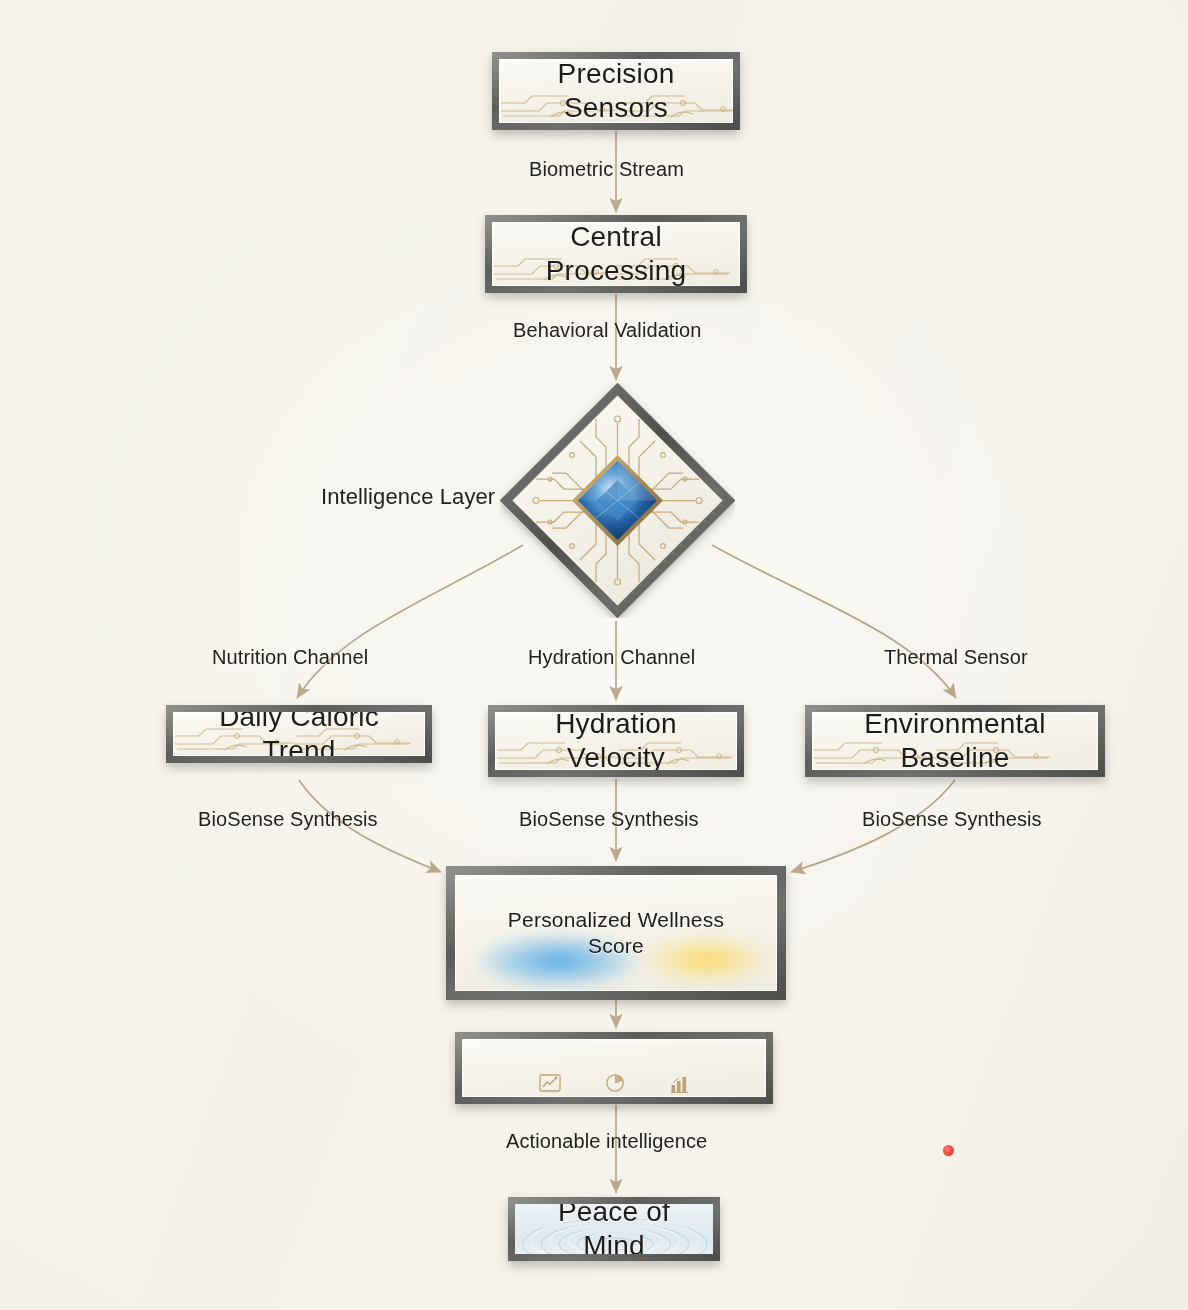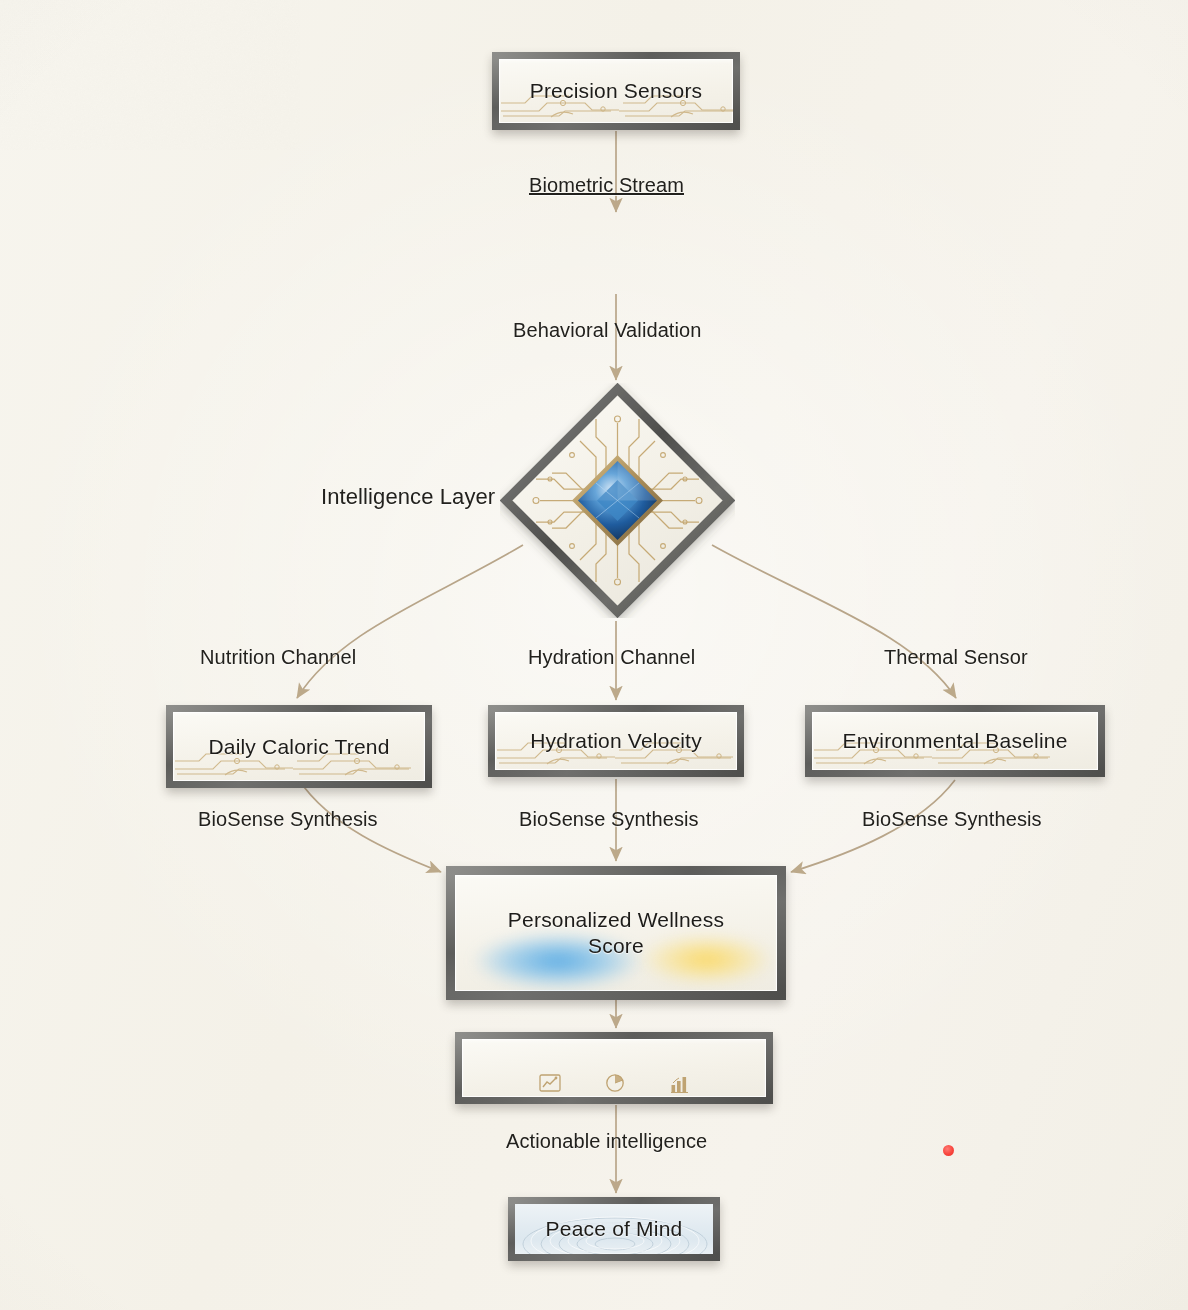--- a/index.html
+++ b/index.html
@@ -39,37 +39,37 @@
       inset 0 2px 4px rgba(255,255,255,.6);
     display:flex;
     align-items:center;
     justify-content:center;
     overflow:hidden;
     border-image:linear-gradient(160deg,#8d8d8a 0%,#5d5d5b 35%,#6f6f6d 60%,#4f4f4d 100%) 1;
   }
   .node .nlabel{
     position:relative;z-index:4;
     color:#1d1c19;
-    font-size:21px;
+    font-size:28px;
     letter-spacing:.2px;
     text-align:center;
     line-height:1.22;
     text-shadow:0 1px 1px rgba(255,255,255,.85);
     font-family:"Liberation Sans", sans-serif;
     padding:0 10px;
   }
   
   .circuit{
     position:absolute;left:0;right:0;bottom:4px;height:30px;z-index:1;opacity:.85;
   }
 
   
   #n-sensors   {left:492px;top:52px;   width:248px;height:78px;}
   #n-central   {left:485px;top:215px;  width:262px;height:78px;}
-  #n-caloric   {left:166px;top:705px;  width:266px;height:83px;}
+  #n-caloric   {left:166px;top:705px;  width:266px;height:58px;}
   #n-hydration {left:488px;top:705px;  width:256px;height:72px;}
   #n-environ   {left:805px;top:705px;  width:300px;height:72px;}
   #n-wellness  {left:446px;top:866px;  width:340px;height:134px;border-width:9px;}
   #n-dashboard {left:455px;top:1032px; width:318px;height:72px;}
   #n-peace     {left:508px;top:1197px; width:212px;height:64px;}
 
   #n-wellness .nlabel{font-size:21px;line-height:1.25;}
   
   .glow-blue{
     position:absolute;z-index:2;left:6%;top:50%;width:52%;height:48%;
@@ -104,24 +104,24 @@
     position:absolute;
     color:#22211d;
     font-size:20px;
     font-family:"Liberation Sans", sans-serif;
     white-space:nowrap;
     text-shadow:0 1px 1px rgba(255,255,255,.8);
     letter-spacing:.1px;
   }
   .elabel.big{font-size:21px;margin-left:36px;}
 
-  #l-biometric {left:529px;top:174px;text-decoration:underline;}
+  #l-biometric {left:529px;top:158px;}
   #l-behavior  {left:513px;top:319px;}
   #l-intel     {left:285px;top:484px;font-size:22px;}
-  #l-nutrition {left:200px;top:646px;}
+  #l-nutrition {left:212px;top:646px;}
   #l-hydrchan  {left:528px;top:646px;}
   #l-thermal   {left:884px;top:646px;}
   #l-syn1      {left:198px;top:808px;}
   #l-syn2      {left:519px;top:808px;}
   #l-syn3      {left:862px;top:808px;}
   #l-action    {left:506px;top:1130px;}
 
   #red-dot{
     position:absolute;left:943px;top:1145px;width:11px;height:11px;border-radius:50%;
     background:radial-gradient(circle at 40% 35%, #ff7b75 0%, #f8453d 55%, #e8312b 100%);
@@ -195,20 +195,41 @@
       <g fill="none" stroke="#c6a973" stroke-width="1">
         <circle cx="64" cy="14" r="2.6"></circle>
           <circle cx="104" cy="20" r="2.2"></circle>
         <circle cx="184" cy="14" r="2.6"></circle>
           <circle cx="224" cy="20" r="2.2"></circle>
       </g>
     </svg>
     <span class="nlabel">Precision Sensors</span>
   </div>
 
+  <div class="node" id="n-central">
+    <svg class="circuit" viewBox="0 0 240 30" preserveAspectRatio="none" xmlns="http://www.w3.org/2000/svg">
+      <g stroke="#c6a973" stroke-width="1.1" fill="none" opacity=".9">
+        <path d="M2,22 H40 l8,-8 H86 l7,7 H120"></path>
+          <path d="M2,14 H26 l7,-7 H70"></path>
+        <path d="M120,22 H150 l8,-8 H196 l7,7 H238"></path>
+          <path d="M124,14 H146 l7,-7 H186"></path>
+        <path d="M4,27 H60 l6,-5 H112"></path>
+          <path d="M126,27 H180 l6,-5 H236"></path>
+        <path d="M52,28 q10,-8 22,-3"></path>
+          <path d="M172,28 q10,-8 22,-3"></path>
+      </g>
+      <g fill="none" stroke="#c6a973" stroke-width="1">
+        <circle cx="64" cy="14" r="2.6"></circle>
+          <circle cx="104" cy="20" r="2.2"></circle>
+        <circle cx="184" cy="14" r="2.6"></circle>
+          <circle cx="224" cy="20" r="2.2"></circle>
+      </g>
+    </svg>
+    <span class="nlabel">Central Processing</span>
+  </div>
 
   <div id="n-diamond">
     <svg class="dwrap" viewBox="0 0 235 235" xmlns="http://www.w3.org/2000/svg">
       <defs>
         <linearGradient id="dbord" x1="0" y1="0" x2="1" y2="1">
           <stop offset="0%" stop-color="#8b8b88"></stop>
             <stop offset="45%" stop-color="#4e4e4c"></stop>
           <stop offset="70%" stop-color="#6d6d6a"></stop>
             <stop offset="100%" stop-color="#474745"></stop>
         </linearGradient>

